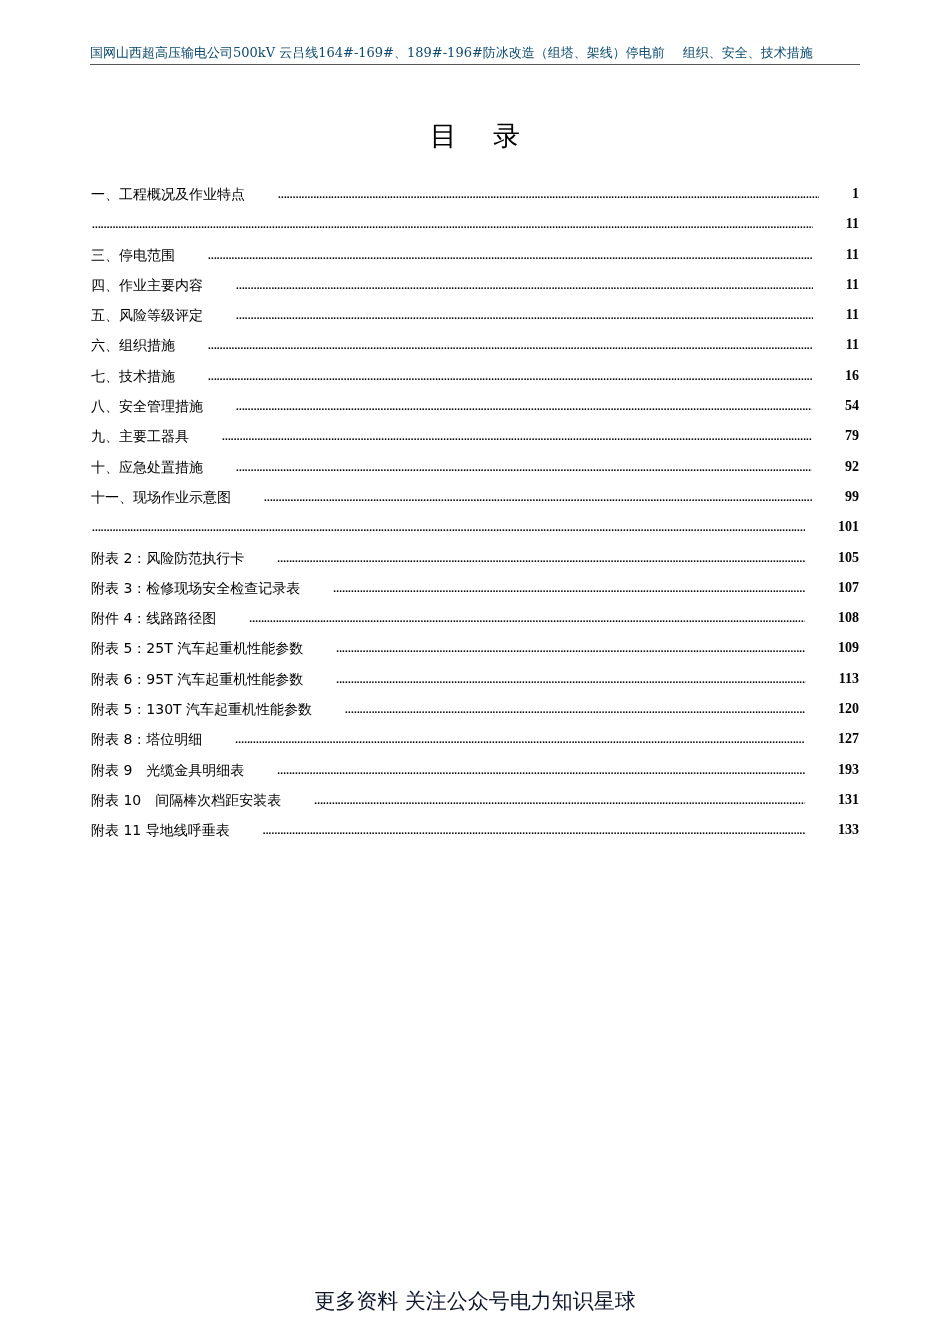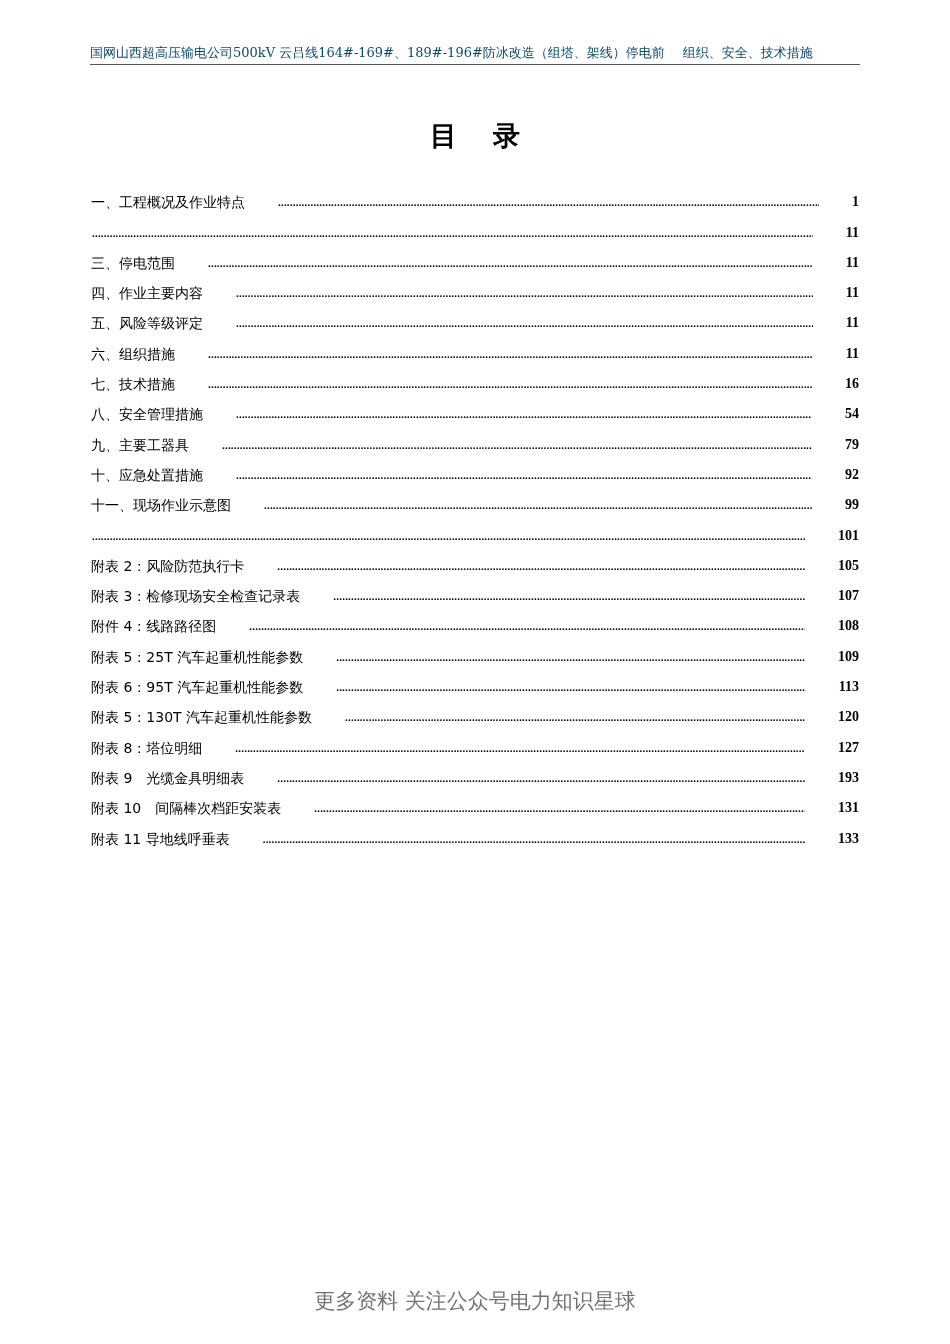--- a/index.html
+++ b/index.html
@@ -31,34 +31,34 @@
     .page-header .right {
       margin-left: 18px;
     }
     .toc-title {
       position: absolute;
       left: 0;
       width: 950px;
       top: 118px;
       text-align: center;
       font-size: 27px;
-      font-weight: bold;
+      font-weight: normal;
       letter-spacing: 0;
       font-family: "DejaVu Sans", "Liberation Sans", sans-serif;
     }
     .toc-title span.gap { display: inline-block; width: 36px; }
     .toc {
       position: absolute;
       left: 91px;
       top: 183px;
       width: 768px;
     }
     .toc-row {
       display: flex;
-      align-items: flex-end;
+      align-items: flex-start;
       height: 30.3px;
       font-size: 14px;
       line-height: 22px;
       gap: 32px;
     }
     .toc-label {
       white-space: pre;
       font-family: "DejaVu Sans", "Liberation Sans", sans-serif;
       font-size: 14px;
     }
@@ -82,21 +82,21 @@
       text-align: right;
     }
     .footer-note {
       position: absolute;
       left: 0;
       width: 950px;
       top: 1287px;
       text-align: center;
       font-size: 21px;
       font-family: "DejaVu Sans", "Liberation Sans", sans-serif;
-      color: #737373;
+      color: #0f172a;
     }
   </style>
 </head>
 <body>
 
 <div class="page-header">
   <span>国网山西超高压输电公司500kV 云吕线164#-169#、189#-196#防冰改造（组塔、架线）停电前</span><span class="right">组织、安全、技术措施</span>
 </div>
 
 <div class="toc-title">

